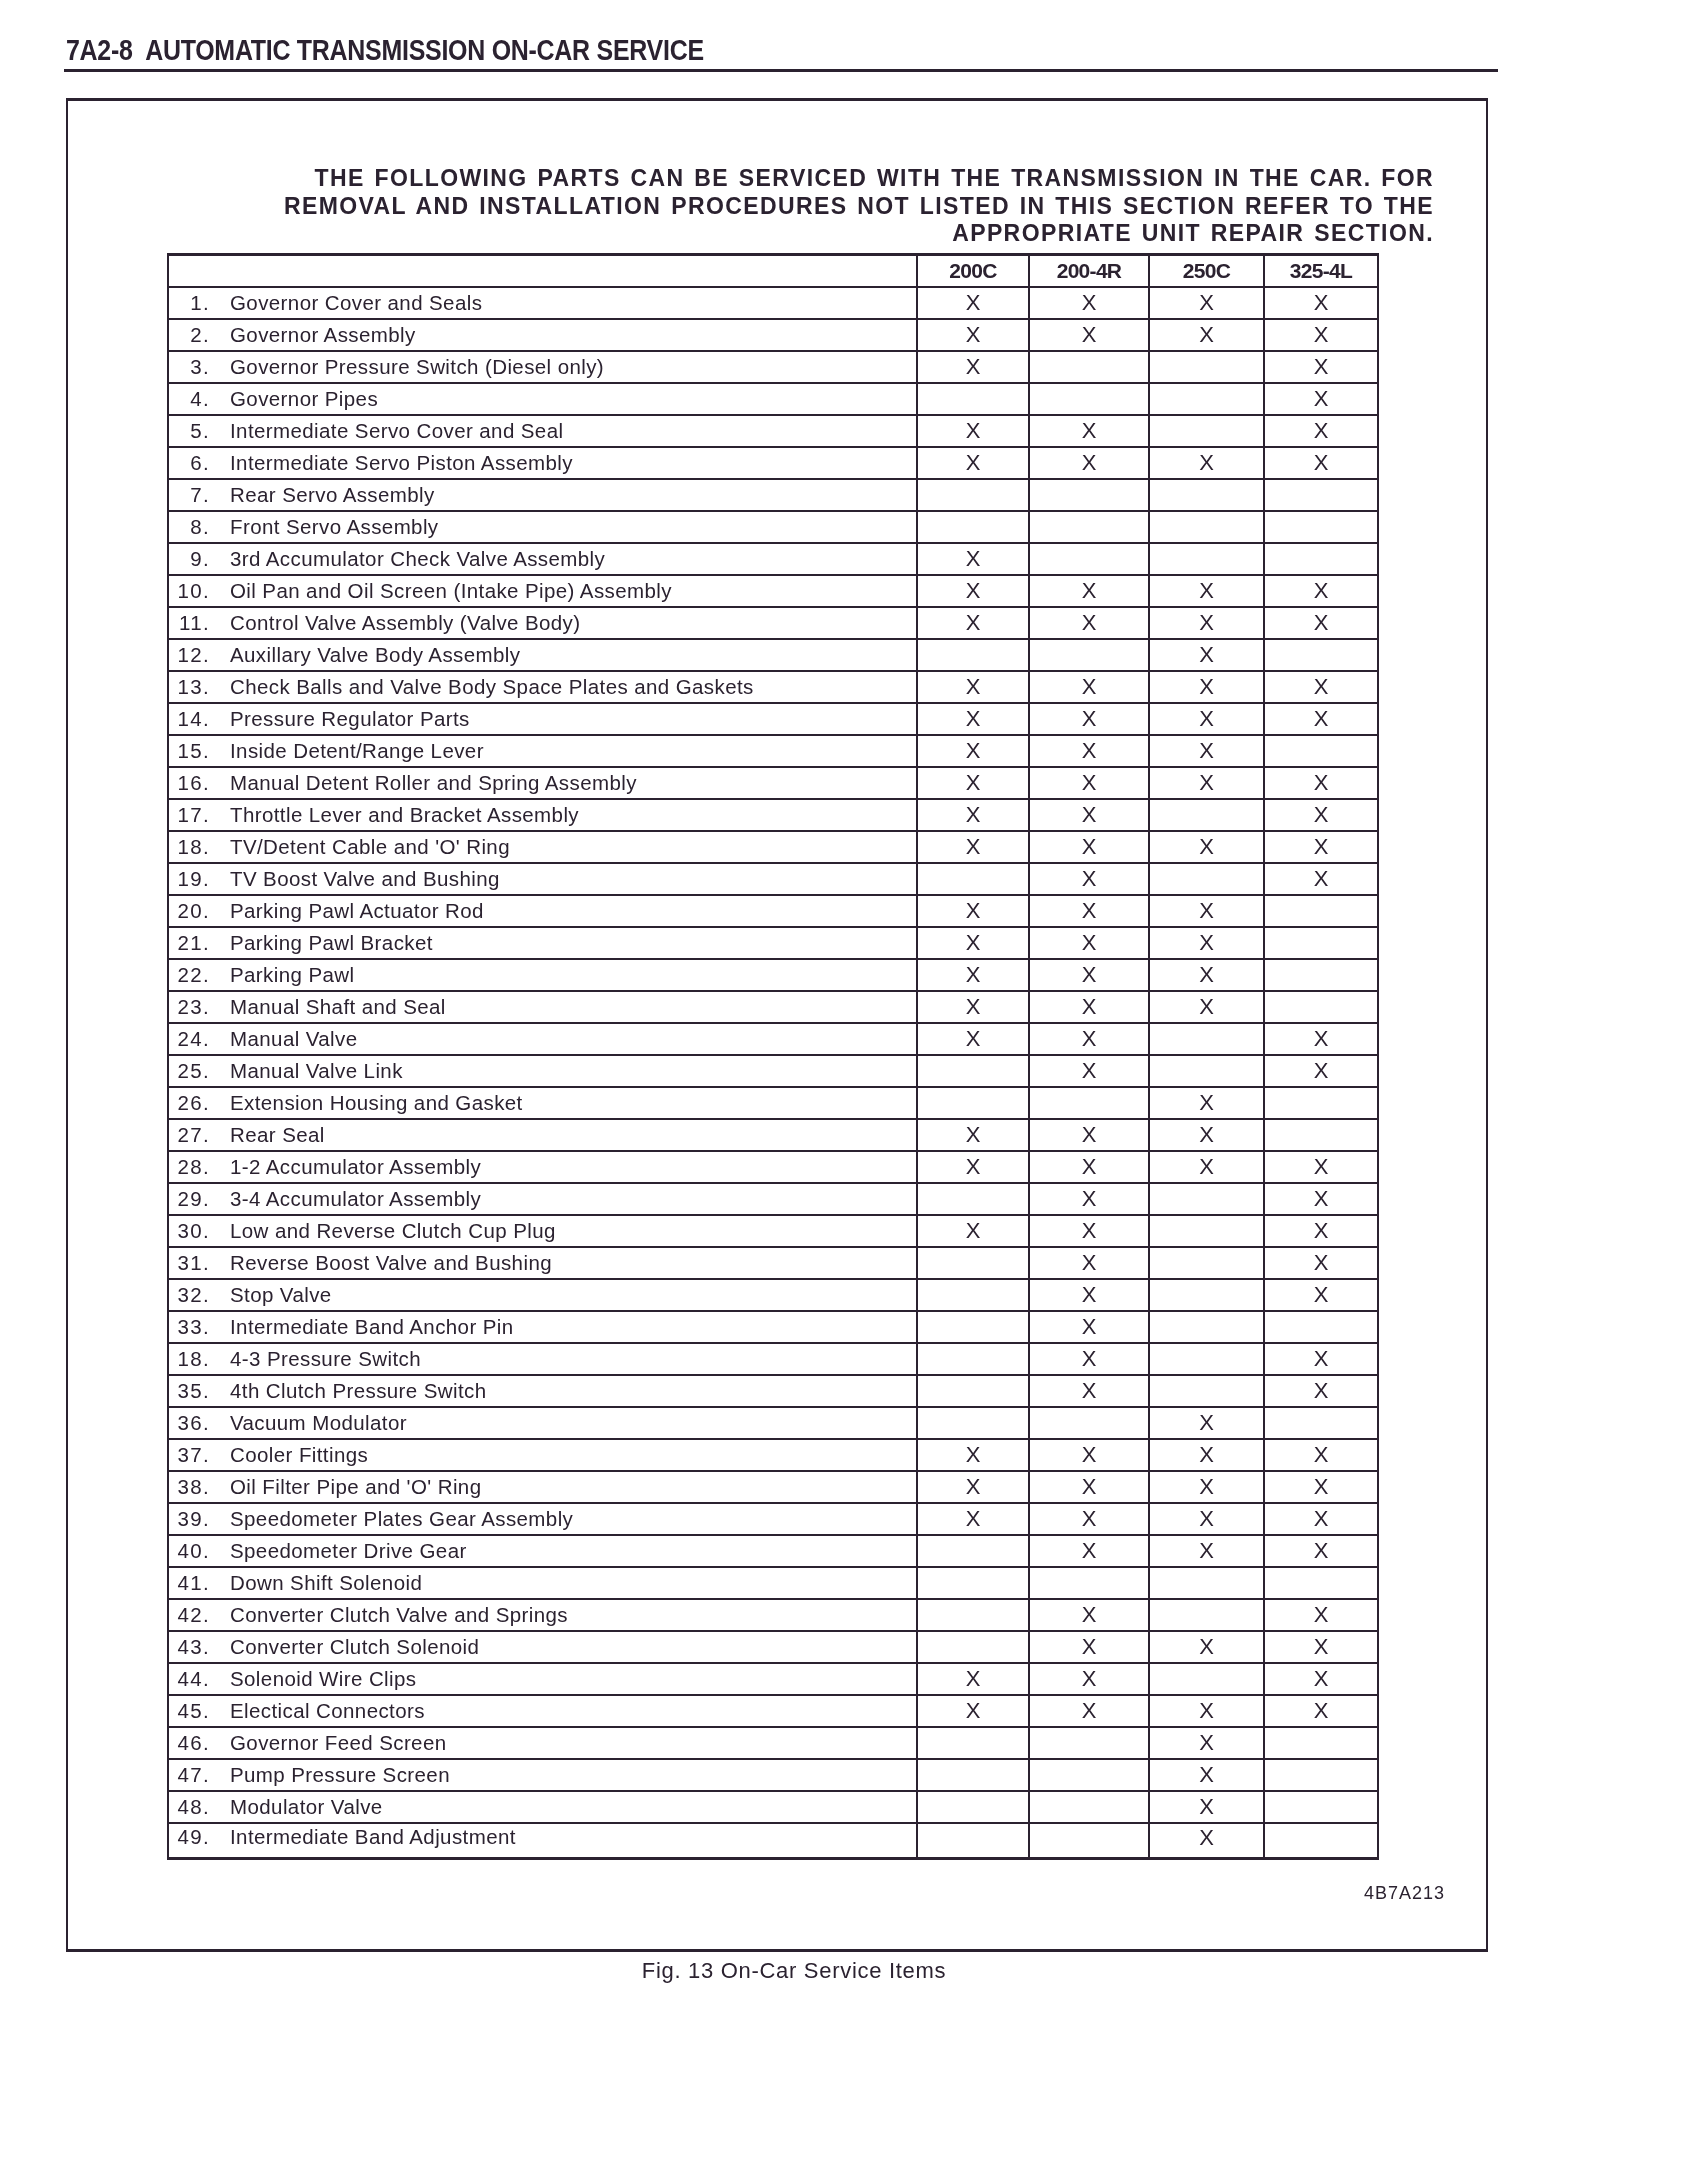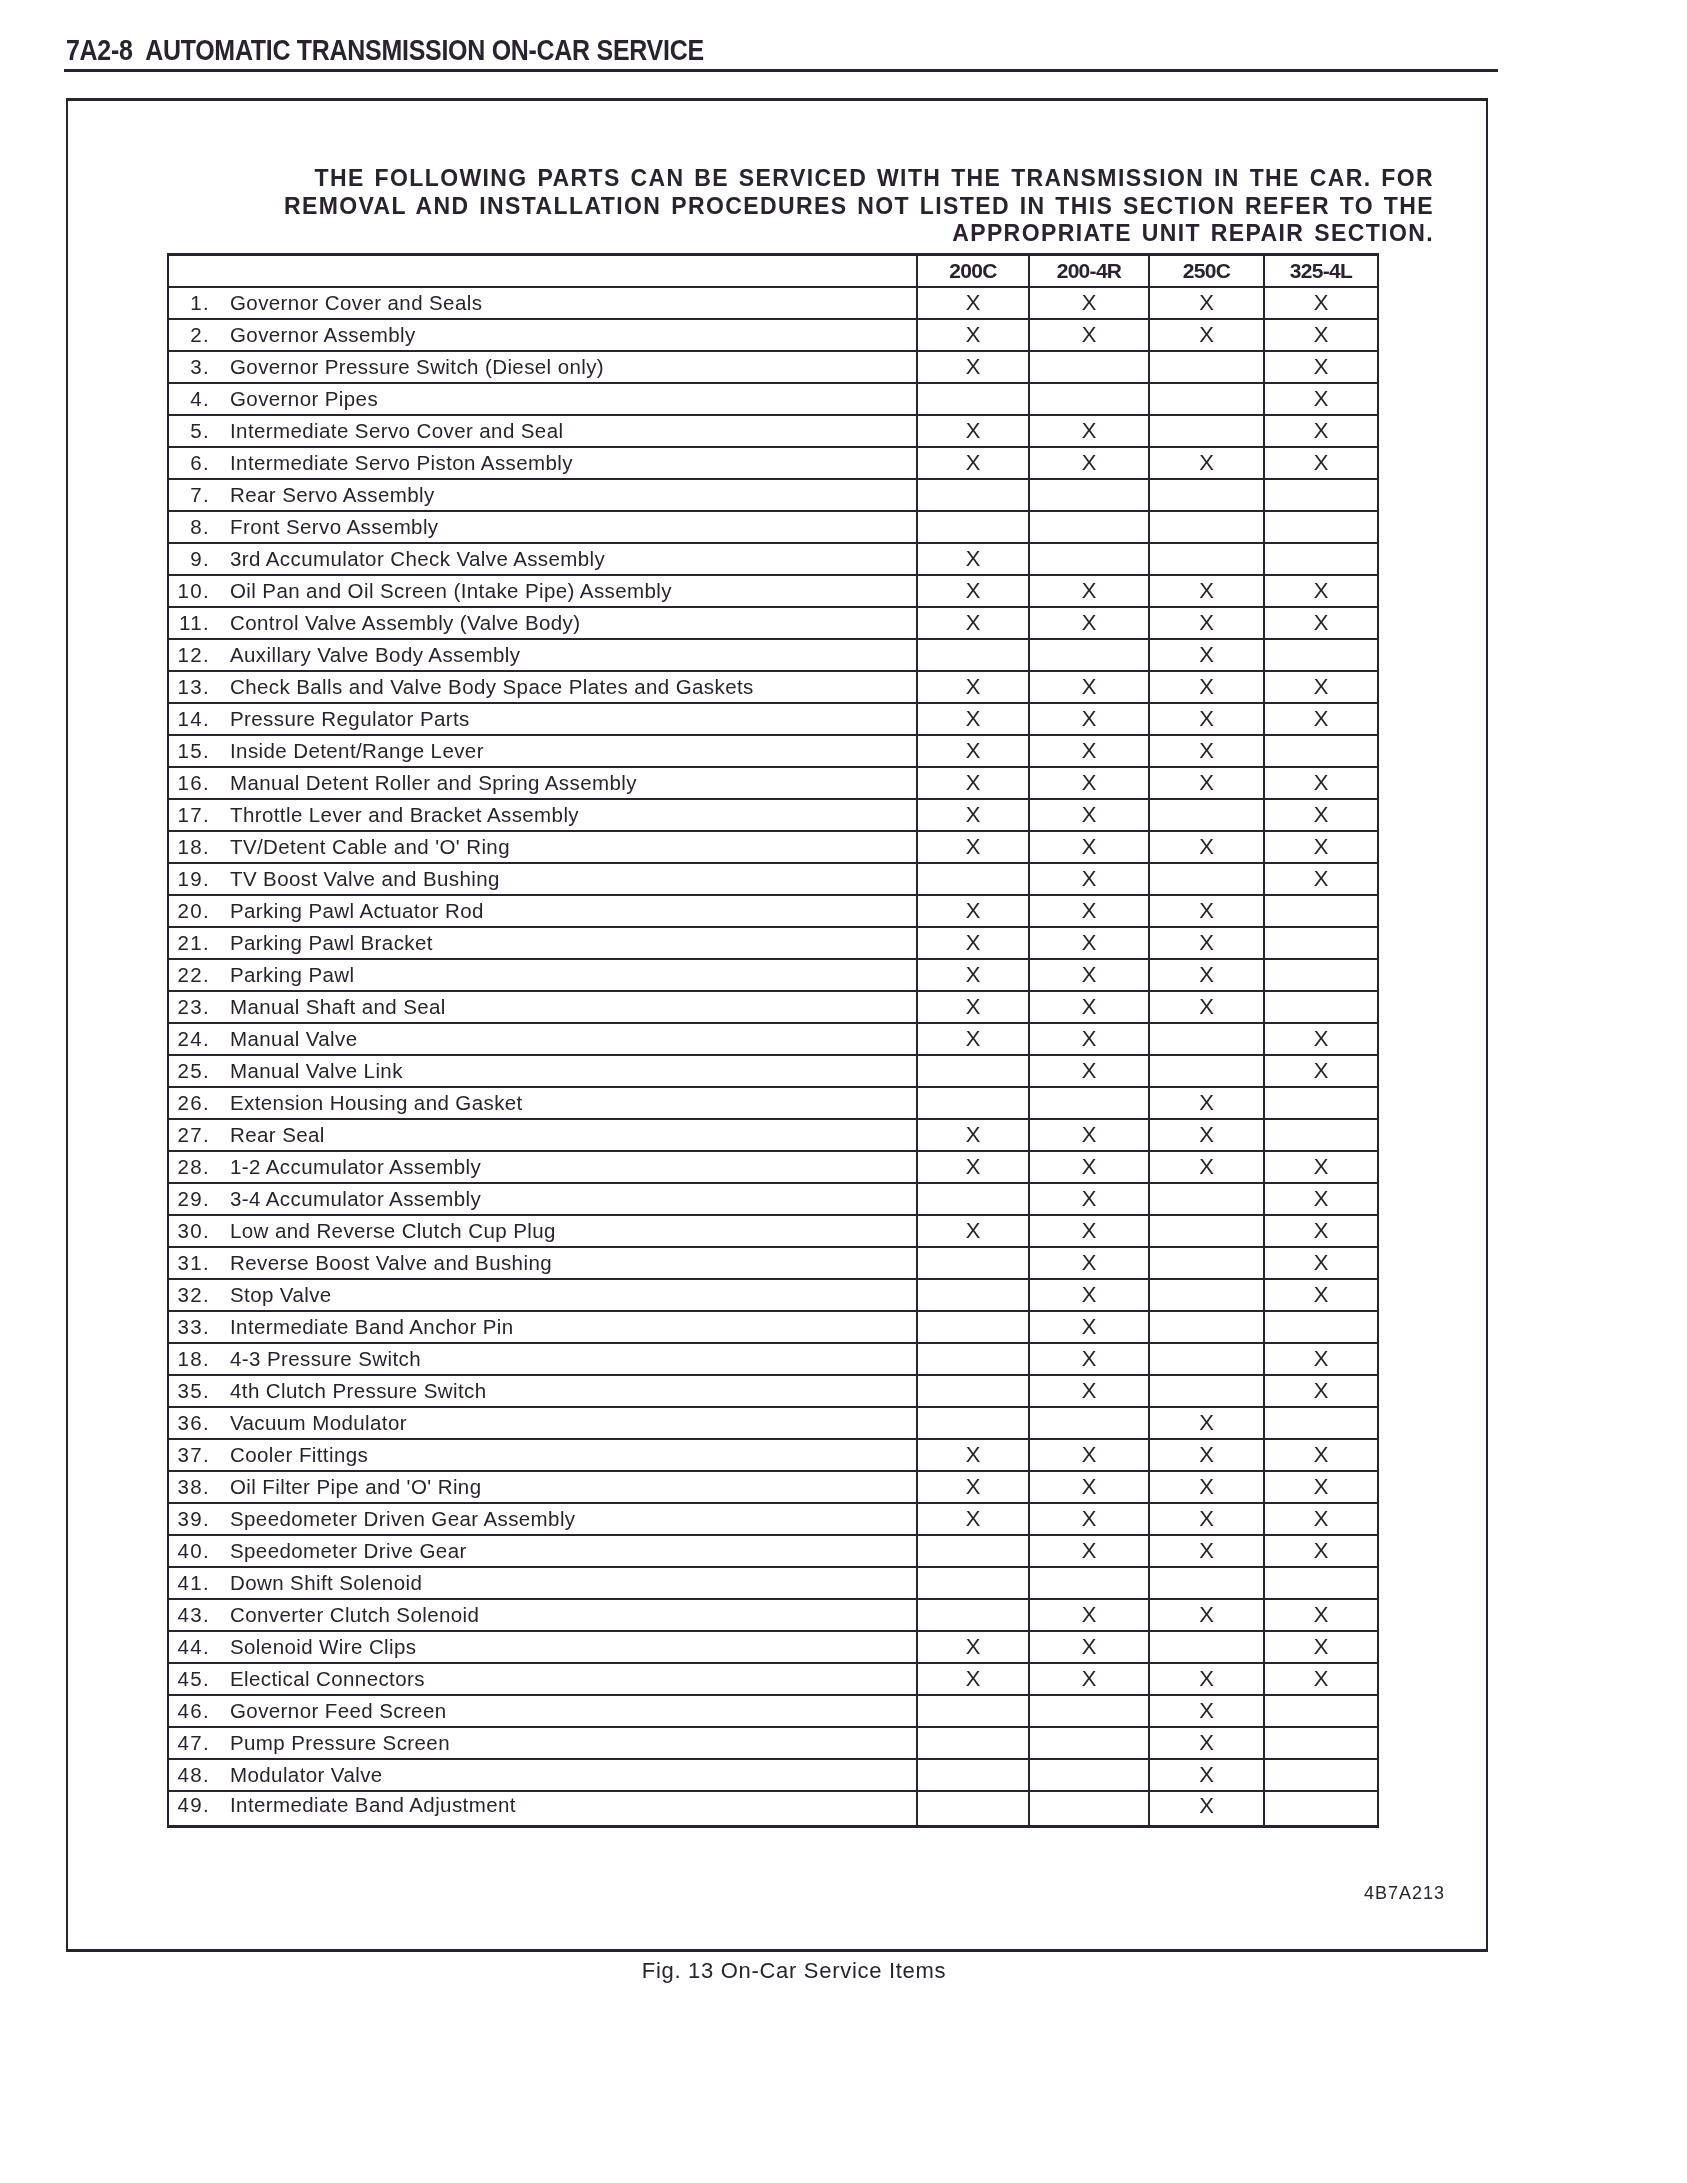--- a/index.html
+++ b/index.html
@@ -438,39 +438,46 @@
         <td class="mark-cell"><span>X</span></td>
       </tr>
       <tr>
         <td class="label-cell"><span class="num">38.</span><span>Oil Filter Pipe and 'O' Ring</span></td>
         <td class="mark-cell"><span>X</span></td>
         <td class="mark-cell"><span>X</span></td>
         <td class="mark-cell"><span>X</span></td>
         <td class="mark-cell"><span>X</span></td>
       </tr>
       <tr>
-        <td class="label-cell"><span class="num">39.</span><span>Speedometer Driven Gear Assembly</span></td>
+        <td class="label-cell"><span class="num">39.</span><span>Speedometer Plates Gear Assembly</span></td>
         <td class="mark-cell"><span>X</span></td>
         <td class="mark-cell"><span>X</span></td>
         <td class="mark-cell"><span>X</span></td>
         <td class="mark-cell"><span>X</span></td>
       </tr>
       <tr>
         <td class="label-cell"><span class="num">40.</span><span>Speedometer Drive Gear</span></td>
         <td class="mark-cell"></td>
         <td class="mark-cell"><span>X</span></td>
         <td class="mark-cell"><span>X</span></td>
         <td class="mark-cell"><span>X</span></td>
       </tr>
       <tr>
         <td class="label-cell"><span class="num">41.</span><span>Down Shift Solenoid</span></td>
         <td class="mark-cell"></td>
         <td class="mark-cell"></td>
         <td class="mark-cell"></td>
         <td class="mark-cell"></td>
+      </tr>
+      <tr>
+        <td class="label-cell"><span class="num">42.</span><span>Converter Clutch Valve and Springs</span></td>
+        <td class="mark-cell"></td>
+        <td class="mark-cell"><span>X</span></td>
+        <td class="mark-cell"></td>
+        <td class="mark-cell"><span>X</span></td>
       </tr>
       <tr>
         <td class="label-cell"><span class="num">43.</span><span>Converter Clutch Solenoid</span></td>
         <td class="mark-cell"></td>
         <td class="mark-cell"><span>X</span></td>
         <td class="mark-cell"><span>X</span></td>
         <td class="mark-cell"><span>X</span></td>
       </tr>
       <tr>
         <td class="label-cell"><span class="num">44.</span><span>Solenoid Wire Clips</span></td>

